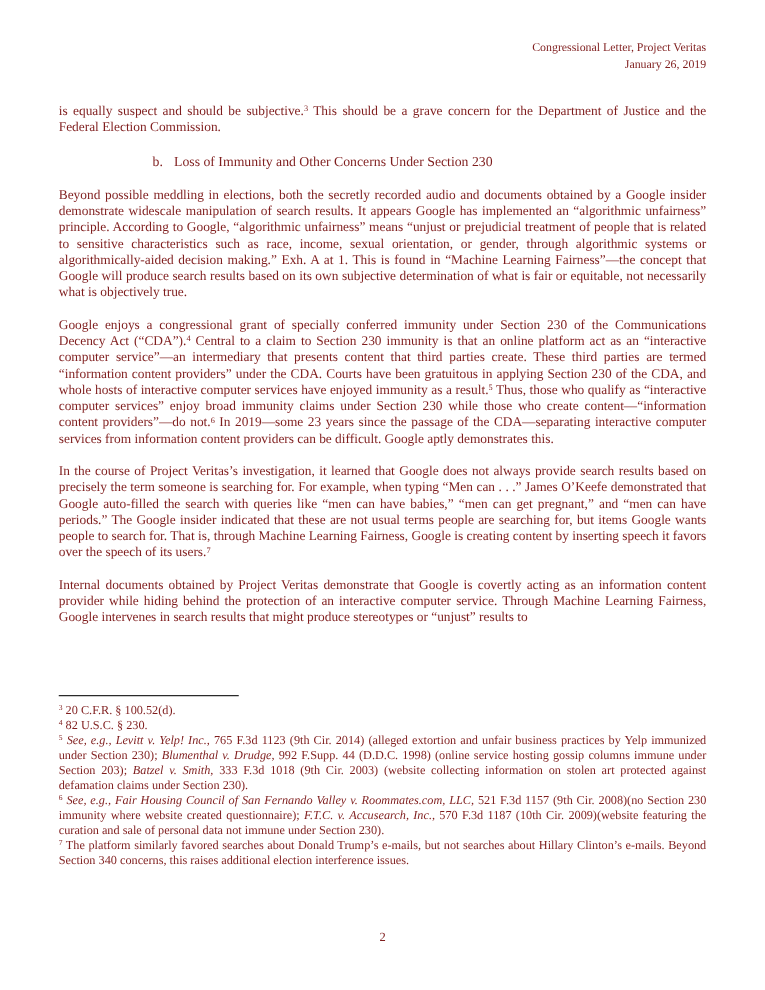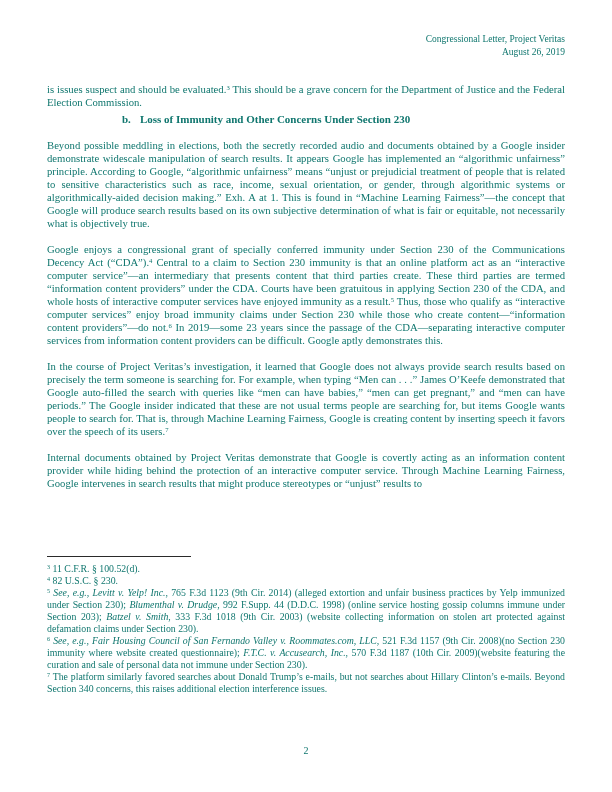--- a/index.html
+++ b/index.html
@@ -8,43 +8,43 @@
     background: #ffffff;
   }
   .page {
     position: relative;
     width: 612px;
     height: 792px;
     background: #ffffff;
     box-sizing: border-box;
     padding: 33px 47px 0 47px;
     font-family: "Liberation Serif", "DejaVu Serif", serif;
-    color: #0f766e;
+    color: #7f1d1d;
     overflow: hidden;
   }
   .header {
     text-align: right;
     font-size: 9.5px;
     line-height: 13px;
   }
   .body-block {
     margin-top: 24px;
   }
   .para {
     margin: 13px 0 0 0;
     text-align: justify;
     font-size: 10.7px;
     line-height: 13px;
   }
   .body-block > :first-child {
     margin-top: 0;
   }
   .heading {
-    margin: 4px 0 0 75px;
-    font-weight: bold;
+    margin: 15px 0 0 75px;
+    font-weight: normal;
     font-size: 11px;
     line-height: 13px;
   }
   .h-label {
     margin-right: 9px;
   }
   .footnotes {
     position: absolute;
     left: 47px;
     right: 47px;
@@ -81,39 +81,39 @@
     line-height: 13px;
   }
 </style>
 </head>
 <body>
 
 <div class="page">
 
   <div class="header">
     <div>Congressional Letter, Project Veritas</div>
-    <div>August 26, 2019</div>
+    <div>January 26, 2019</div>
   </div>
 
   <div class="body-block">
-    <p class="para"><span>is issues suspect and should be evaluated.</span><span class="sup">3</span><span> This should be a grave concern for the Department of Justice and the Federal Election Commission.</span></p>
+    <p class="para"><span>is equally suspect and should be subjective.</span><span class="sup">3</span><span> This should be a grave concern for the Department of Justice and the Federal Election Commission.</span></p>
 
     <div class="heading">
       <span class="h-label">b.</span><span>Loss of Immunity and Other Concerns Under Section 230</span>
     </div>
 
     <p class="para"><span>Beyond possible meddling in elections, both the secretly recorded audio and documents obtained by a Google insider demonstrate widescale manipulation of search results. It appears Google has implemented an “algorithmic unfairness” principle. According to Google, “algorithmic unfairness” means “unjust or prejudicial treatment of people that is related to sensitive characteristics such as race, income, sexual orientation, or gender, through algorithmic systems or algorithmically-aided decision making.” Exh. A at 1. This is found in “Machine Learning Fairness”—the concept that Google will produce search results based on its own subjective determination of what is fair or equitable, not necessarily what is objectively true.</span></p>
     <p class="para"><span>Google enjoys a congressional grant of specially conferred immunity under Section 230 of the Communications Decency Act (“CDA”).</span><span class="sup">4</span><span> Central to a claim to Section 230 immunity is that an online platform act as an “interactive computer service”—an intermediary that presents content that third parties create. These third parties are termed “information content providers” under the CDA. Courts have been gratuitous in applying Section 230 of the CDA, and whole hosts of interactive computer services have enjoyed immunity as a result.</span><span class="sup">5</span><span> Thus, those who qualify as “interactive computer services” enjoy broad immunity claims under Section 230 while those who create content—“information content providers”—do not.</span><span class="sup">6</span><span> In 2019—some 23 years since the passage of the CDA—separating interactive computer services from information content providers can be difficult. Google aptly demonstrates this.</span></p>
     <p class="para"><span>In the course of Project Veritas’s investigation, it learned that Google does not always provide search results based on precisely the term someone is searching for. For example, when typing “Men can . . .” James O’Keefe demonstrated that Google auto-filled the search with queries like “men can have babies,” “men can get pregnant,” and “men can have periods.” The Google insider indicated that these are not usual terms people are searching for, but items Google wants people to search for. That is, through Machine Learning Fairness, Google is creating content by inserting speech it favors over the speech of its users.</span><span class="sup">7</span></p>
     <p class="para"><span>Internal documents obtained by Project Veritas demonstrate that Google is covertly acting as an information content provider while hiding behind the protection of an interactive computer service. Through Machine Learning Fairness, Google intervenes in search results that might produce stereotypes or “unjust” results to</span></p>
   </div>
 
   <div class="footnotes">
     <div class="fn-rule"></div>
-    <p class="fn"><span class="sup">3</span><span> 11 C.F.R. § 100.52(d).</span></p>
+    <p class="fn"><span class="sup">3</span><span> 20 C.F.R. § 100.52(d).</span></p>
     <p class="fn"><span class="sup">4</span><span> 82 U.S.C. § 230.</span></p>
     <p class="fn"><span class="sup">5</span><span> </span><span class="i">See, e.g., Levitt v. Yelp! Inc.</span><span>, 765 F.3d 1123 (9th Cir. 2014) (alleged extortion and unfair business practices by Yelp immunized under Section 230); </span><span class="i">Blumenthal v. Drudge</span><span>, 992 F.Supp. 44 (D.D.C. 1998) (online service hosting gossip columns immune under Section 203); </span><span class="i">Batzel v. Smith</span><span>, 333 F.3d 1018 (9th Cir. 2003) (website collecting information on stolen art protected against defamation claims under Section 230).</span></p>
     <p class="fn"><span class="sup">6</span><span> </span><span class="i">See, e.g., Fair Housing Council of San Fernando Valley v. Roommates.com, LLC</span><span>, 521 F.3d 1157 (9th Cir. 2008)(no Section 230 immunity where website created questionnaire); </span><span class="i">F.T.C. v. Accusearch, Inc.</span><span>, 570 F.3d 1187 (10th Cir. 2009)(website featuring the curation and sale of personal data not immune under Section 230).</span></p>
     <p class="fn"><span class="sup">7</span><span> The platform similarly favored searches about Donald Trump’s e-mails, but not searches about Hillary Clinton’s e-mails. Beyond Section 340 concerns, this raises additional election interference issues.</span></p>
   </div>
 
   <div class="page-number">2</div>
 
 </div>
 

